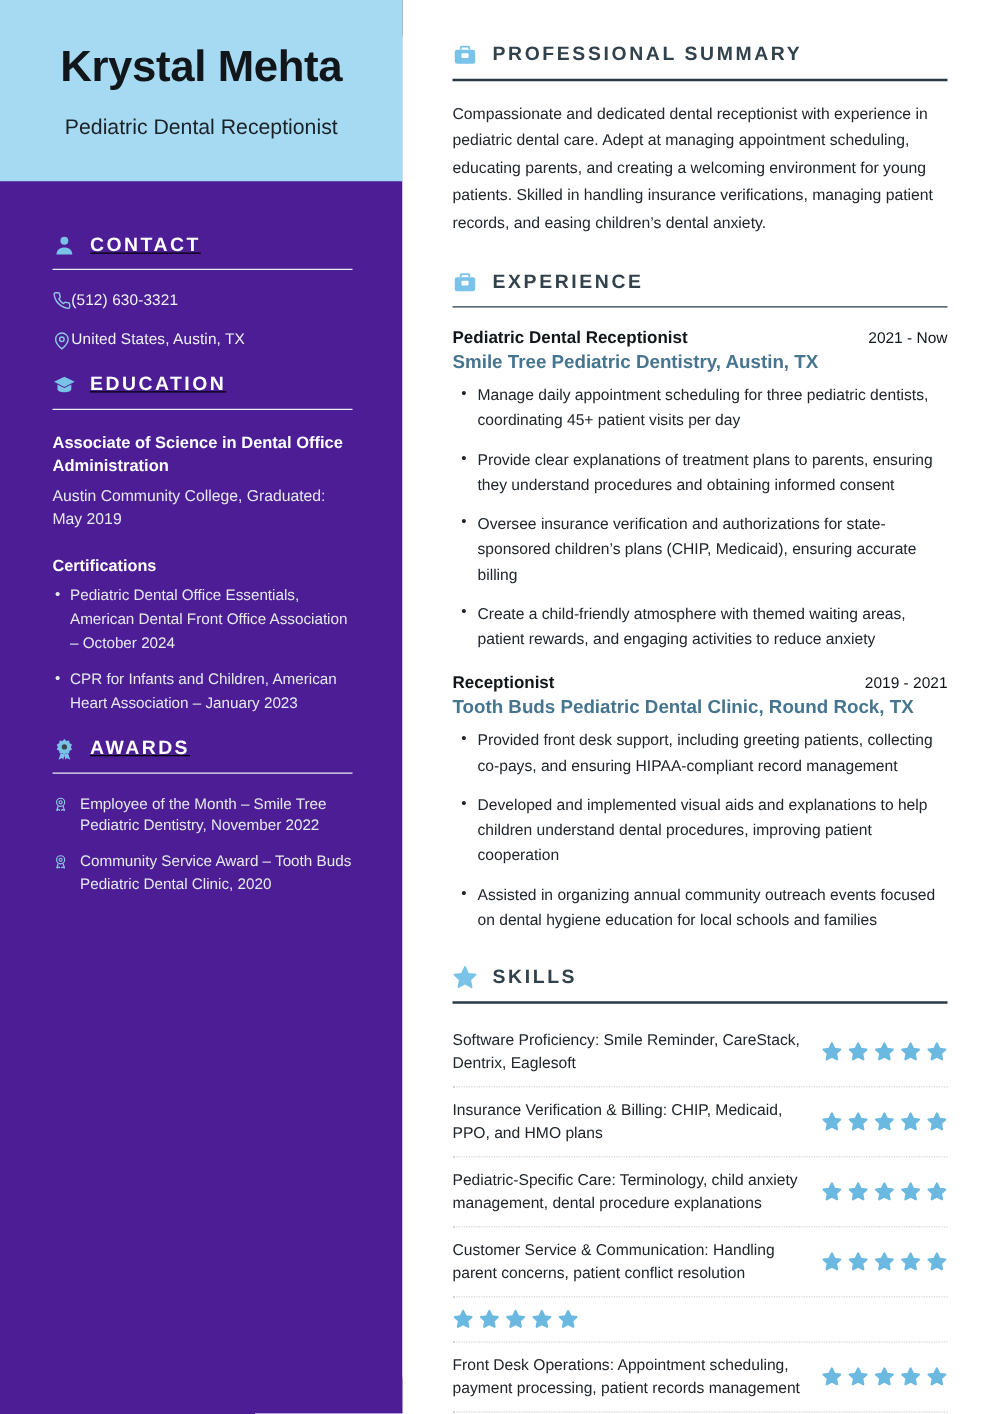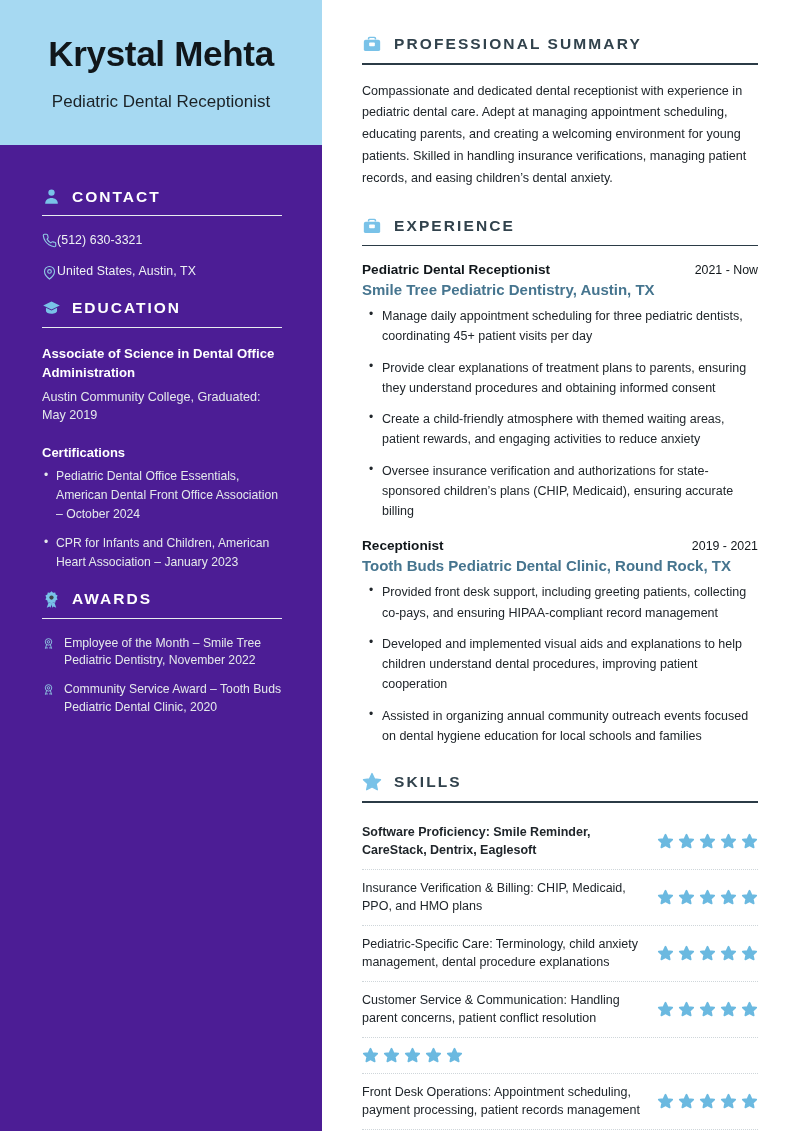--- a/index.html
+++ b/index.html
@@ -46,20 +46,21 @@
   }
 
   .side-body { padding: 24px 40px 20px 42px; }
 
   .side-section { margin-bottom: 4px; }
   .side-head {
     display: flex;
     align-items: center;
     gap: 11px;
     margin-top: 18px;
+    text-decoration: underline;
   }
   .side-head-title {
     font-size: 15.5px;
     font-weight: bold;
     letter-spacing: 2.0px;
     color: #ffffff;
     text-transform: uppercase;
   }
   .side-rule {
     height: 1px;
@@ -200,21 +201,21 @@
   }
 
   .skill-row {
     display: flex;
     align-items: center;
     justify-content: space-between;
     gap: 14px;
     padding: 9px 0 9px 0;
     border-bottom: 1px dotted #cfd6da;
   }
-  .skill-row:first-child { padding-top: 4px; font-weight: bold; }
+  .skill-row:first-child { padding-top: 4px; }
   .skill-name {
     font-size: 12.5px;
     line-height: 1.48;
     color: #20262b;
     flex: 1;
   }
   .stars { display: flex; gap: 4px; flex: 0 0 auto; }
   .star { width: 17px; height: 17px; display: block; }
 
   svg { display: block; }
@@ -359,22 +360,22 @@
 
       <div class="job">
         <div class="job-top">
           <span class="job-role">Pediatric Dental Receptionist</span>
           <span class="job-dates">2021 - Now</span>
         </div>
         <div class="job-company">Smile Tree Pediatric Dentistry, Austin, TX</div>
         <ul class="job-bullets">
           <li>Manage daily appointment scheduling for three pediatric dentists, coordinating 45+ patient visits per day</li>
           <li>Provide clear explanations of treatment plans to parents, ensuring they understand procedures and obtaining informed consent</li>
+          <li>Oversee insurance verification and authorizations for state-sponsored children’s plans (CHIP, Medicaid), ensuring accurate billing</li>
           <li>Create a child-friendly atmosphere with themed waiting areas, patient rewards, and engaging activities to reduce anxiety</li>
-          <li>Oversee insurance verification and authorizations for state-sponsored children’s plans (CHIP, Medicaid), ensuring accurate billing</li>
         </ul>
       </div>
 
       <div class="job">
         <div class="job-top">
           <span class="job-role">Receptionist</span>
           <span class="job-dates">2019 - 2021</span>
         </div>
         <div class="job-company">Tooth Buds Pediatric Dental Clinic, Round Rock, TX</div>
         <ul class="job-bullets">

